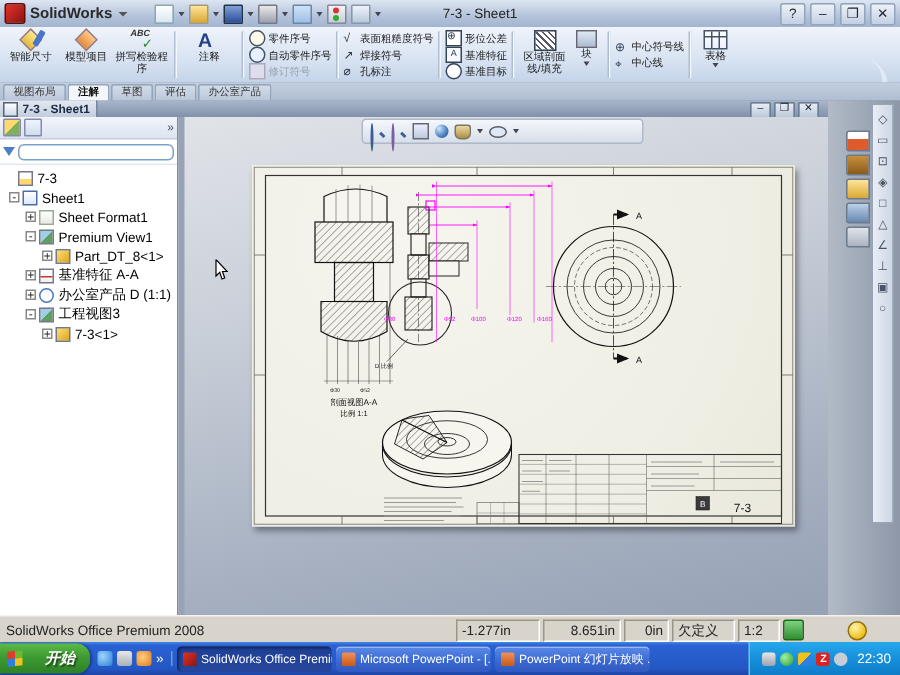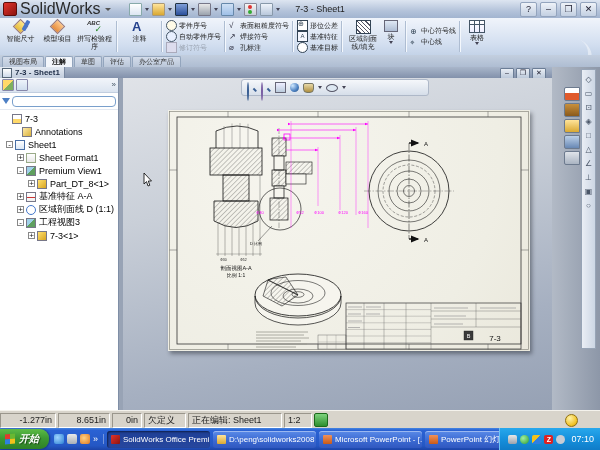--- a/index.html
+++ b/index.html
@@ -4,21 +4,21 @@
 <style>
   html,body{margin:0;padding:0;background:#666;}
   #screen{position:relative;width:600px;height:450px;overflow:hidden;
     font-family:"Liberation Sans","DejaVu Sans",sans-serif;background:#98a3b5;}
   
   .titlebar{position:absolute;left:0;top:0;width:600px;height:18px;
     background:linear-gradient(#dde5f1,#b4c3da 60%,#a2b4cf);border-bottom:1px solid #8fa0bb;
     display:flex;align-items:center;}
   .sw-cube{width:12px;height:12px;margin:0 3px 0 3px;background:linear-gradient(135deg,#e2332b,#8c1410);
     border:1px solid #5d0d0a;border-radius:2px;}
-  .app-name{font-size:16px;font-weight:normal;color:#2a2a2a;letter-spacing:0;}
+  .app-name{font-size:10px;font-weight:bold;color:#2a2a2a;letter-spacing:0;}
   .tb-caret{width:0;height:0;border-left:3px solid transparent;border-right:3px solid transparent;
     border-top:3px solid #555;margin:0 4px;}
   .tbicons{display:flex;align-items:center;gap:3px;margin-left:14px;}
   .tbi{width:11px;height:11px;border-radius:1px;}
   .tbi.new{background:linear-gradient(#fff,#dce6f2);border:1px solid #8aa;}
   .tbi.open{background:linear-gradient(#ffe49a,#d9a832);border:1px solid #a97;}
   .tbi.save{background:linear-gradient(#7f9fd8,#2a4f9a);border:1px solid #234;}
   .tbi.print{background:linear-gradient(#e8e8e8,#9aa2ad);border:1px solid #778;}
   .tbi.undo{background:linear-gradient(#cfe0f4,#9fc0e8);border:1px solid #68a;}
   .tbi.light{background:linear-gradient(#f4f4f4,#c7ced8);border:1px solid #889;position:relative;}
@@ -148,21 +148,21 @@
   .st-left{padding-left:4px;flex:0 0 300px;}
   .stcell{height:13px;line-height:13px;border:1px solid;border-color:#9a968c #fff #fff #9a968c;
     padding:0 3px;margin-right:2px;white-space:nowrap;overflow:hidden;}
   .st-green{width:12px;height:12px;background:linear-gradient(#7ed37e,#2e8f2e);border:1px solid #1c6a1c;border-radius:2px;}
   .st-help{position:absolute;right:22px;top:3px;width:11px;height:11px;border-radius:50%;
     background:radial-gradient(circle at 35% 30%,#fff2a8,#f0c020 70%,#b08a10);border:1px solid #907010;}
   
   .taskbar{position:absolute;left:0;top:428px;width:600px;height:22px;
     background:linear-gradient(#4687e2 0%,#2a62d4 10%,#2457c4 80%,#1c44a8 100%);display:flex;align-items:center;}
   .startbtn{height:20px;margin-top:0;padding:0 10px 0 5px;border-radius:0 9px 9px 0;
-    background:linear-gradient(#5dbb46 0%,#3d9a33 45%,#2e8126 100%);display:flex;align-items:center;gap:4px;
+    background:linear-gradient(#5dbb46 0%,#3d9a33 45%,#2e8126 100%);display:flex;align-items:center;gap:15px;
     box-shadow:1px 0 2px rgba(0,0,0,.4);}
   .flag{width:10px;height:10px;display:grid;grid-template-columns:5px 5px;grid-template-rows:5px 5px;transform:skewY(-6deg);}
   .flag i:nth-child(1){background:#e23a2e;}.flag i:nth-child(2){background:#69b832;}
   .flag i:nth-child(3){background:#2e7fe2;}.flag i:nth-child(4){background:#f3c21a;}
   .startlabel{color:#fff;font-size:10px;font-weight:bold;font-style:italic;text-shadow:1px 1px 1px rgba(0,0,0,.5);}
   .qlaunch{display:flex;align-items:center;gap:3px;padding:0 5px;border-right:1px solid rgba(255,255,255,.35);}
   .ql{width:10px;height:10px;border-radius:2px;}
   .ql.ie{background:radial-gradient(circle at 35% 35%,#9fd4ff,#2a7fd4);}
   .ql.desk{background:linear-gradient(#e8e8e8,#a8b0b8);}
   .ql.mp{background:radial-gradient(circle at 40% 40%,#ffd080,#e07820);}
@@ -349,25 +349,20 @@
     <div class="filterrow">
       <span class="funnel"></span>
       <span class="filterinput"></span>
     </div>
     <div class="tree">
       <div class="trow" style="padding-left:3px">
         <span class="exp none"></span>
           <span class="ticon i-draw"></span>
         <span>7-3</span>
       </div>
-      <div class="trow" style="padding-left:13px">
-        <span class="exp none"></span>
-          <span class="ticon i-ann"></span>
-        <span>Annotations</span>
-      </div>
       <div class="trow" style="padding-left:6px">
         <span class="exp">-</span>
         <span class="ticon i-sheet"></span>
         <span>Sheet1</span>
       </div>
       <div class="trow" style="padding-left:17px">
         <span class="exp">+</span>
         <span class="ticon i-fmt"></span>
         <span>Sheet Format1</span>
       </div>
@@ -382,21 +377,21 @@
         <span>Part_DT_8&lt;1&gt;</span>
       </div>
       <div class="trow" style="padding-left:17px">
         <span class="exp">+</span>
         <span class="ticon i-sec"></span>
         <span>基准特征 A-A</span>
       </div>
       <div class="trow" style="padding-left:17px">
         <span class="exp">+</span>
         <span class="ticon i-det"></span>
-        <span>区域剖面线 D (1:1)</span>
+        <span>办公室产品 D (1:1)</span>
       </div>
       <div class="trow" style="padding-left:17px">
         <span class="exp">-</span>
         <span class="ticon i-view"></span>
         <span>工程视图3</span>
       </div>
       <div class="trow" style="padding-left:28px">
         <span class="exp">+</span>
         <span class="ticon i-part"></span>
         <span>7-3&lt;1&gt;</span>
@@ -551,25 +546,25 @@
     <div class="tp-tabs">
       <span class="tpt home"></span>
       <span class="tpt lib"></span>
       <span class="tpt fold"></span>
       <span class="tpt pal"></span>
       <span class="tpt drag"></span>
     </div>
   </div>
 
   <div class="statusbar">
-    <span class="stcell" style="width:48px;text-align:right">-1.277in</span>
+    <span class="st-left">SolidWorks Office Premium 2008</span>
+    <span class="stcell" style="width:48px;">-1.277in</span>
     <span class="stcell" style="width:44px;text-align:right">8.651in</span>
     <span class="stcell" style="width:22px;text-align:right">0in</span>
     <span class="stcell" style="width:34px">欠定义</span>
-    <span class="stcell" style="width:86px">正在编辑: Sheet1</span>
     <span class="stcell" style="width:20px">1:2</span>
     <span class="st-green"></span>
     <span class="st-help"></span>
   </div>
 
   <div class="taskbar">
     <div class="startbtn">
       <span class="flag">
           <i></i>
           <i></i>
@@ -582,33 +577,29 @@
       <span class="ql ie"></span>
       <span class="ql desk"></span>
       <span class="ql mp"></span>
       <span class="ql-more">»</span>
     </div>
     <div class="taskbtn active">
       <span class="tico sw"></span>
       <span>SolidWorks Office Premiu...</span>
     </div>
     <div class="taskbtn">
-      <span class="tico folder"></span>
-      <span>D:\peng\solidworks2008</span>
-    </div>
-    <div class="taskbtn">
       <span class="tico ppt"></span>
       <span>Microsoft PowerPoint - [...</span>
     </div>
     <div class="taskbtn">
       <span class="tico ppt"></span>
       <span>PowerPoint 幻灯片放映 ...</span>
     </div>
     <div class="tray">
       <span class="tri prn"></span>
       <span class="tri grn"></span>
       <span class="tri clr"></span>
       <span class="tri rz">Z</span>
       <span class="tri gry"></span>
-      <span class="clock">07:10</span>
+      <span class="clock">22:30</span>
     </div>
   </div>
 </div>
 
 </body></html>

